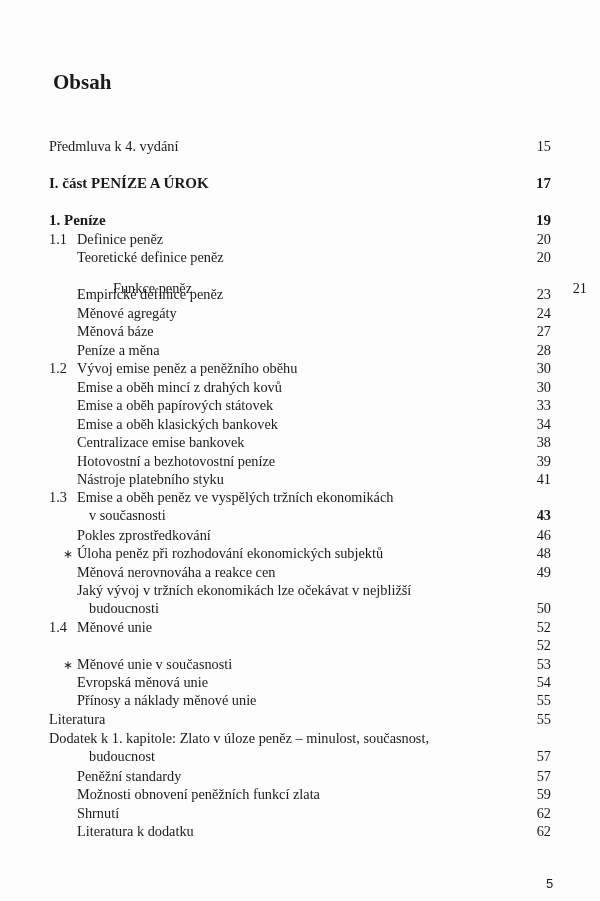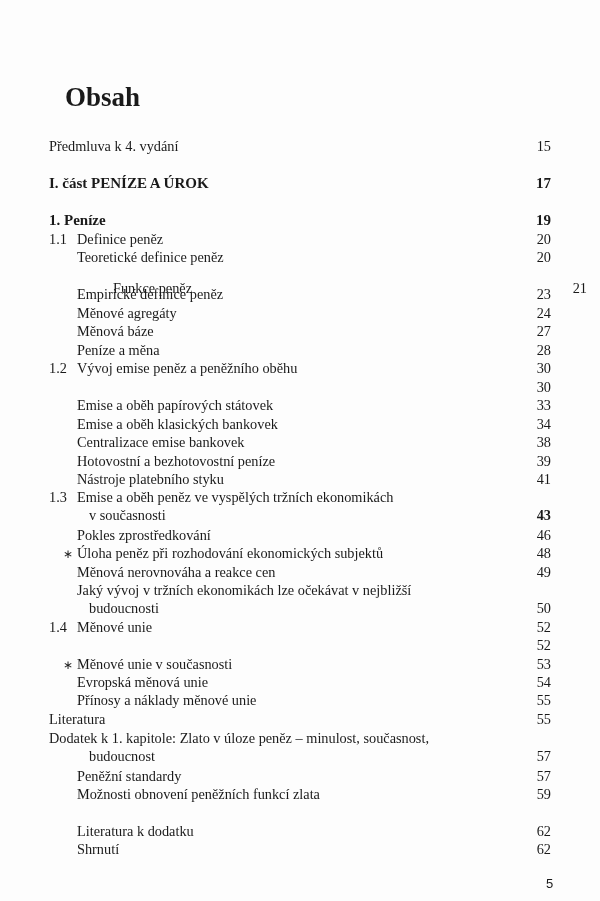--- a/index.html
+++ b/index.html
@@ -1,21 +1,21 @@
 <!DOCTYPE html>
 <html><head>
   <meta charset="utf-8">
   <style>
     html, body { margin: 0; padding: 0; }
     body {
       width: 600px; height: 901px; background: #fdfdfd; position: relative; overflow: hidden;
       font-family: "Liberation Serif", serif; color: #1a1a1a;
     }
     .title {
-      position: absolute; left: 49px; top: 66px; font-size: 27px; font-weight: bold; margin: 16px;
+      position: absolute; left: 49px; top: 66px; font-size: 21px; font-weight: bold; margin: 4px;
     }
     .toc { position: absolute; left: 0; top: 0; width: 600px; }
     .row {
       position: absolute; left: 0; width: 600px; height: 18px; font-size: 14.3px; line-height: 18px;
     }
     .row .label { position: absolute; white-space: nowrap; }
     .row .num { position: absolute; left: 506px; width: 45px; text-align: right; }
     .row.bold { font-weight: bold; }
     .row .star { position: absolute; font-size: 12px; }
     .page-number {
@@ -72,20 +72,21 @@
     <div class="row" style="top: 341px;">
       <span class="label l1">Peníze a měna</span>
       <span class="num">28</span>
     </div>
     <div class="row" style="top: 359px;">
       <span class="label l1num">1.2</span>
       <span class="label l1">Vývoj emise peněz a peněžního oběhu</span>
       <span class="num">30</span>
     </div>
     <div class="row" style="top: 378px;">
+      <span class="label l1">Emise a oběh mincí z drahých kovů</span>
       <span class="num">30</span>
     </div>
     <div class="row" style="top: 396px;">
       <span class="label l1">Emise a oběh papírových státovek</span>
       <span class="num">33</span>
     </div>
     <div class="row" style="top: 415px;">
       <span class="label l1">Emise a oběh klasických bankovek</span>
       <span class="num">34</span>
     </div>
@@ -156,21 +157,21 @@
       <span class="num" style="top: 18px;">57</span>
     </div>
     <div class="row" style="top: 767px;">
       <span class="label l1">Peněžní standardy</span>
       <span class="num">57</span>
     </div>
     <div class="row" style="top: 785px;">
       <span class="label l1">Možnosti obnovení peněžních funkcí zlata</span>
       <span class="num">59</span>
     </div>
-    <div class="row" style="top: 804px; margin-top: 36px;">
+    <div class="row" style="top: 804px;">
       <span class="label l1">Shrnutí</span>
       <span class="num">62</span>
     </div>
     <div class="row" style="top: 822px;">
       <span class="label l1">Literatura k dodatku</span>
       <span class="num">62</span>
     </div>
   </div>
 
 <div class="page-number">5</div>

